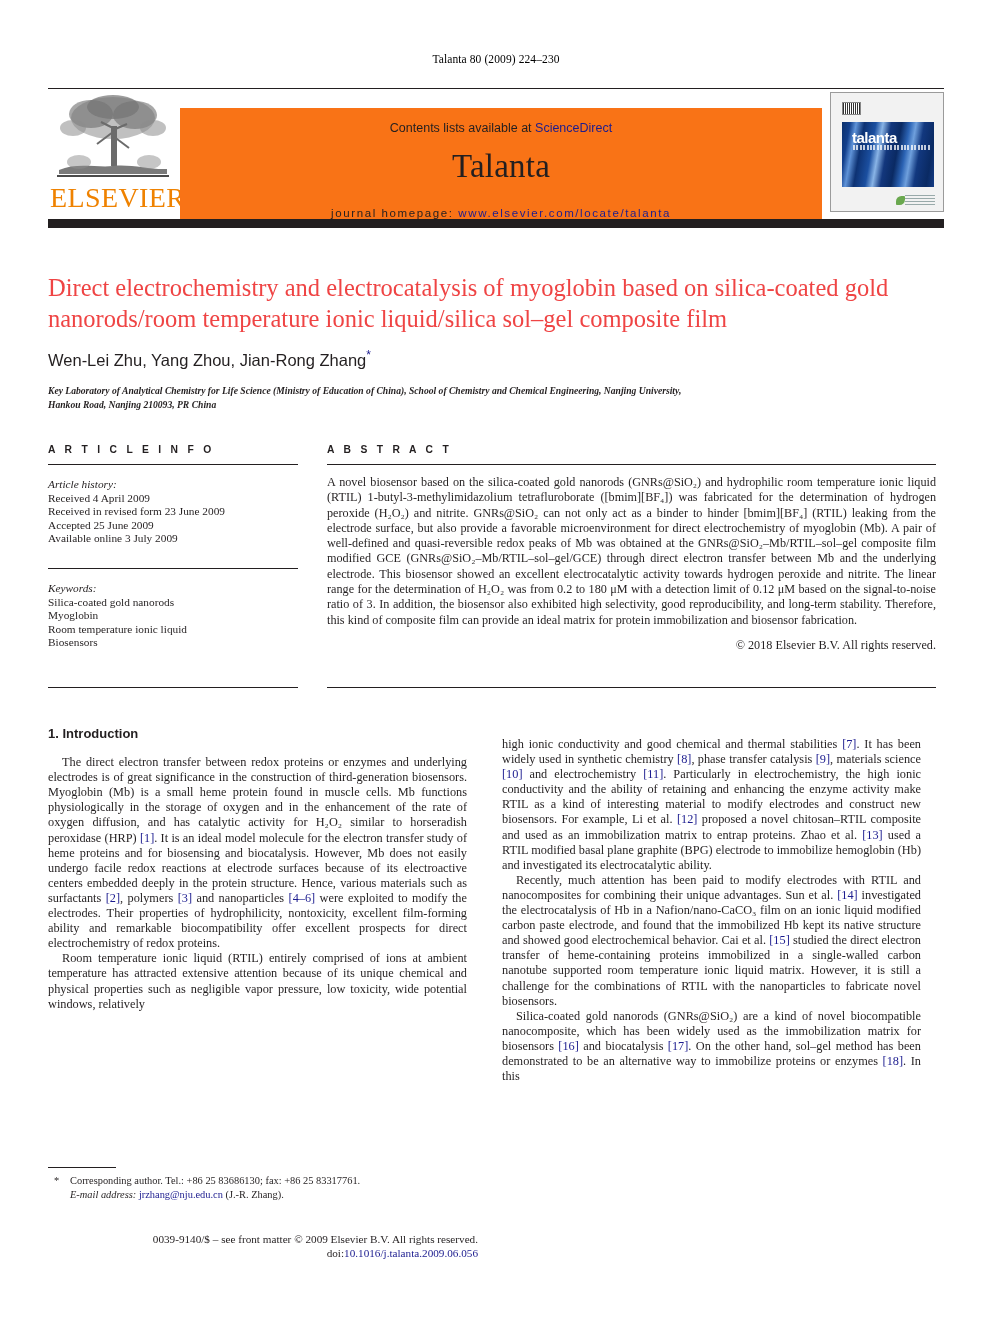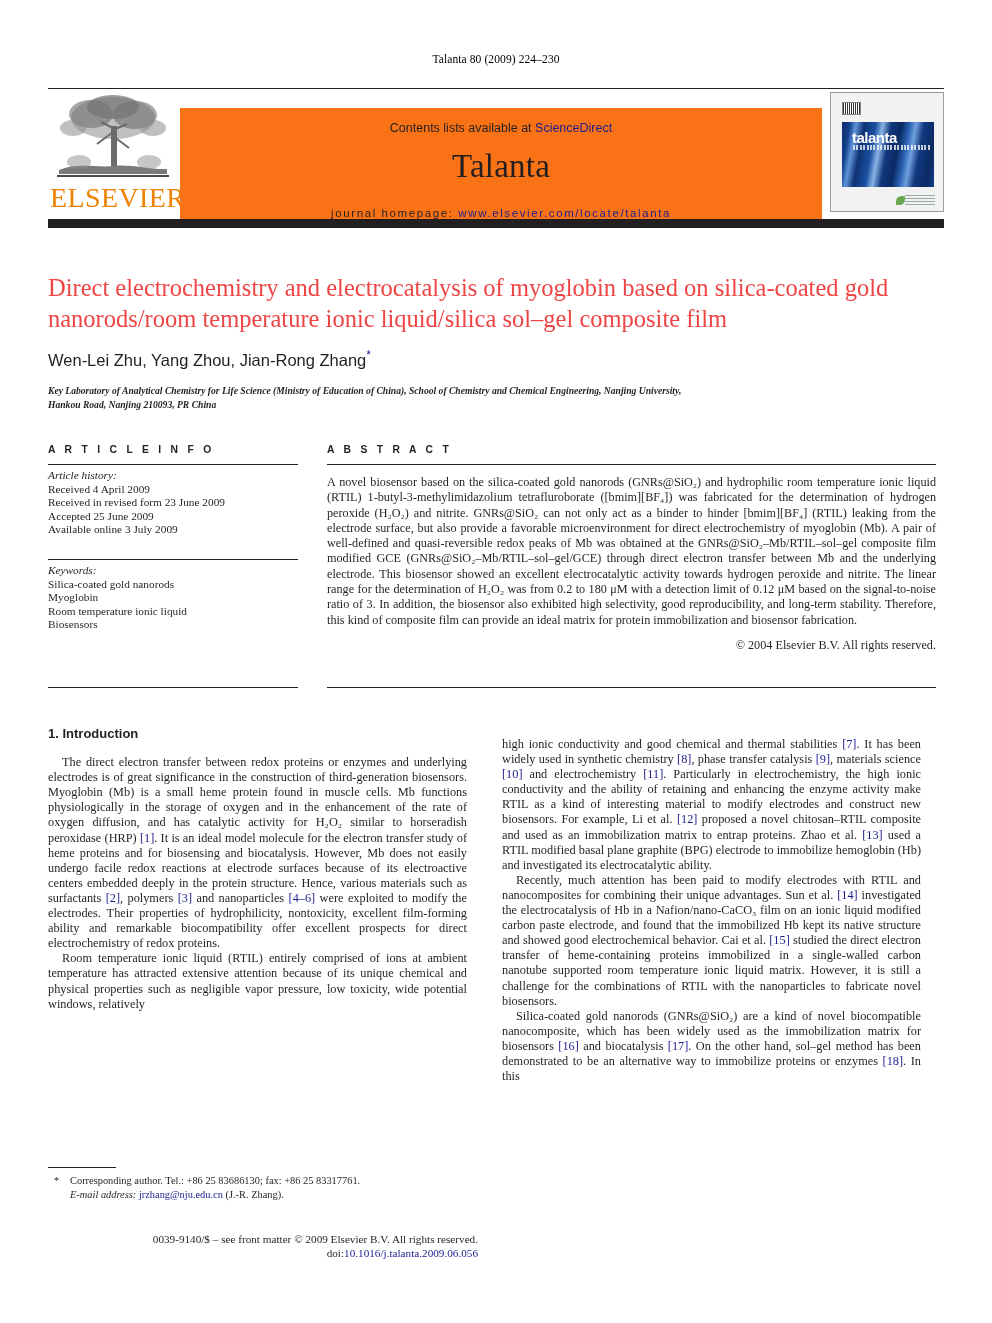--- a/index.html
+++ b/index.html
@@ -129,21 +129,21 @@
   .abscol  { position:absolute; left:327px; top:444px; width:609px; }
 
   .sechead {
     font-family:"Liberation Sans", sans-serif;
     font-size:10.3px; font-weight:bold; letter-spacing:3.3px;
     color:#231f20;
   }
   .rule { border-top:1px solid #231f20; margin-top:9px; }
 
   .info-body {
-    margin-top:4px; font-family:"Liberation Serif", serif;
+    margin-top:13px; font-family:"Liberation Serif", serif;
     font-size:11.3px; line-height:13.6px; color:#231f20;
   }
   .info-body .it { font-style:italic; }
   .kw-block { margin-top:22px; }
 
   .abs-body {
     margin-top:10px; font-family:"Liberation Serif", serif;
     font-size:12.2px; line-height:15.3px; color:#231f20;
     text-align:justify; text-justify:inter-word;
   }
@@ -279,21 +279,21 @@
       <div>Myoglobin</div>
       <div>Room temperature ionic liquid</div>
       <div>Biosensors</div>
     </div>
   </div>
 
   <div class="abscol">
     <div class="sechead">A B S T R A C T</div>
     <div class="rule"></div>
     <div class="abs-body">A novel biosensor based on the silica-coated gold nanorods (GNRs@SiO₂) and hydrophilic room temperature ionic liquid (RTIL) 1-butyl-3-methylimidazolium tetrafluroborate ([bmim][BF₄]) was fabricated for the determination of hydrogen peroxide (H₂O₂) and nitrite. GNRs@SiO₂ can not only act as a binder to hinder [bmim][BF₄] (RTIL) leaking from the electrode surface, but also provide a favorable microenvironment for direct electrochemistry of myoglobin (Mb). A pair of well-defined and quasi-reversible redox peaks of Mb was obtained at the GNRs@SiO₂–Mb/RTIL–sol–gel composite film modified GCE (GNRs@SiO₂–Mb/RTIL–sol–gel/GCE) through direct electron transfer between Mb and the underlying electrode. This biosensor showed an excellent electrocatalytic activity towards hydrogen peroxide and nitrite. The linear range for the determination of H₂O₂ was from 0.2 to 180 μM with a detection limit of 0.12 μM based on the signal-to-noise ratio of 3. In addition, the biosensor also exhibited high selectivity, good reproducibility, and long-term stability. Therefore, this kind of composite film can provide an ideal matrix for protein immobilization and biosensor fabrication.</div>
-    <div class="copyright">© 2004 Elsevier B.V. All rights reserved.</div>
+    <div class="copyright">© 2018 Elsevier B.V. All rights reserved.</div>
   </div>
   <div class="info-rule-bottom"></div>
   <div class="abs-rule-bottom"></div>
 
   <div class="col colL">
     <div class="h2">1.  Introduction</div>
     <p>The direct electron transfer between redox proteins or enzymes and underlying electrodes is of great significance in the construction of third-generation biosensors. Myoglobin (Mb) is a small heme protein found in muscle cells. Mb functions physiologically in the storage of oxygen and in the enhancement of the rate of oxygen diffusion, and has catalytic activity for H₂O₂ similar to horseradish peroxidase (HRP) <span class="ref">[1]</span>. It is an ideal model molecule for the electron transfer study of heme proteins and for biosensing and biocatalysis. However, Mb does not easily undergo facile redox reactions at electrode surfaces because of its electroactive centers embedded deeply in the protein structure. Hence, various materials such as surfactants <span class="ref">[2]</span>, polymers <span class="ref">[3]</span> and nanoparticles <span class="ref">[4–6]</span> were exploited to modify the electrodes. Their properties of hydrophilicity, nontoxicity, excellent film-forming ability and remarkable biocompatibility offer excellent prospects for direct electrochemistry of redox proteins.</p>
     <p>Room temperature ionic liquid (RTIL) entirely comprised of ions at ambient temperature has attracted extensive attention because of its unique chemical and physical properties such as negligible vapor pressure, low toxicity, wide potential windows, relatively</p>
   </div>
 

